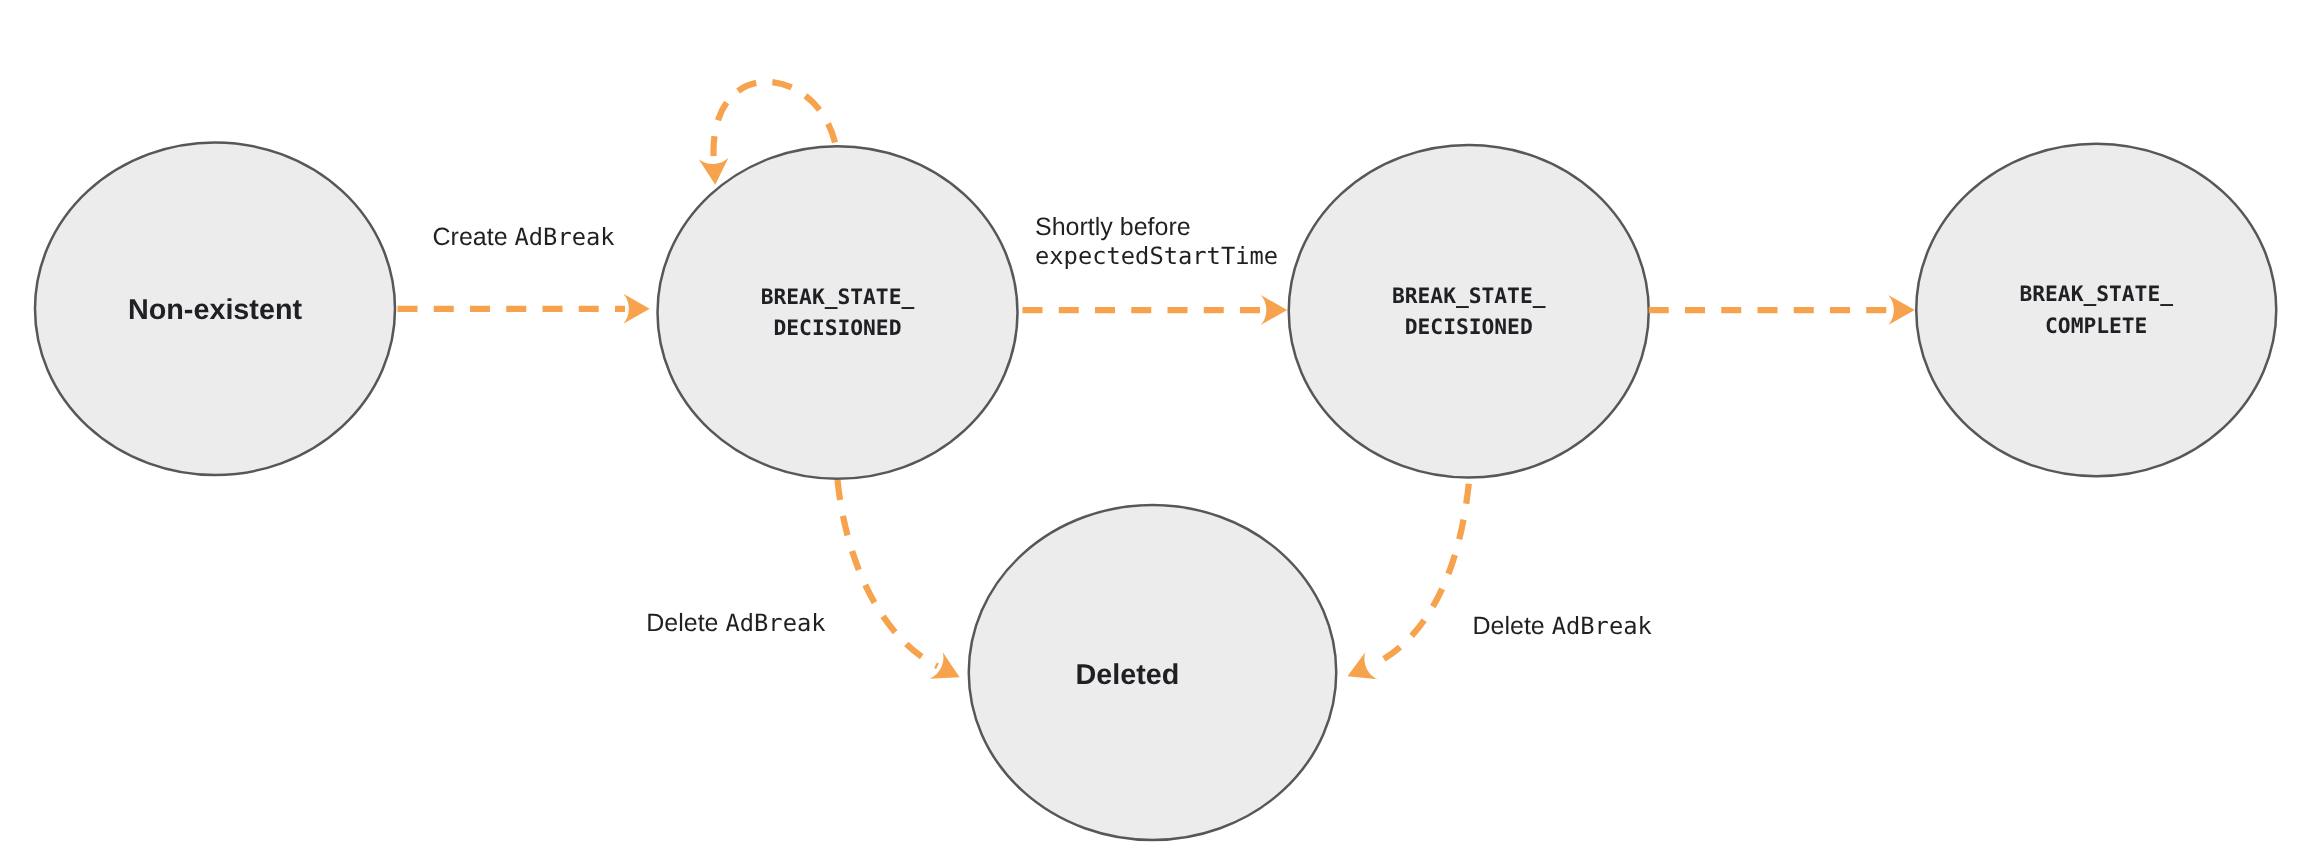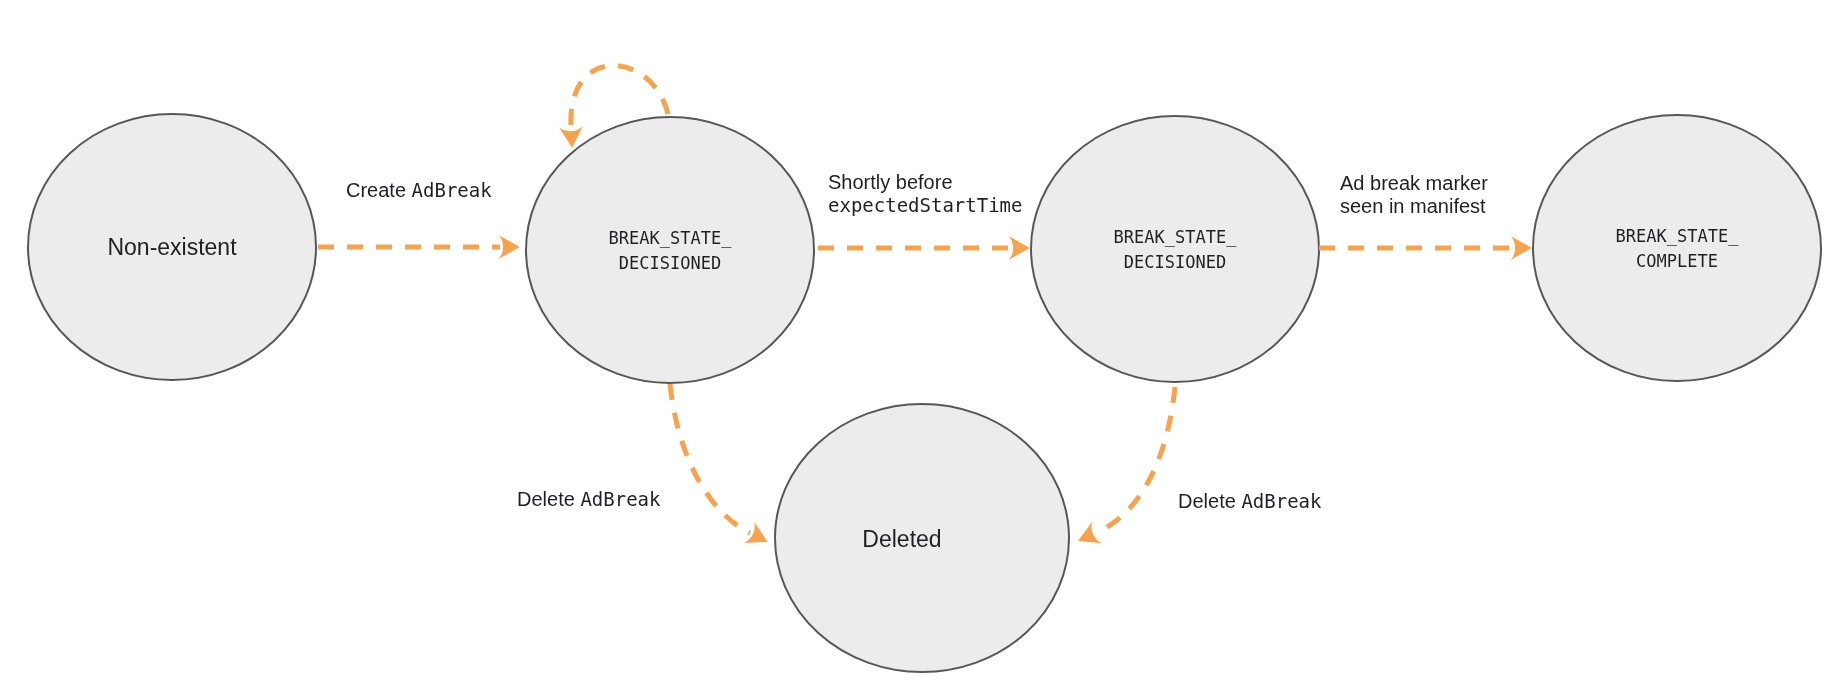--- a/index.html
+++ b/index.html
@@ -14,21 +14,21 @@
     color: var(--text-color, #1f2023);
   }
 
   svg.diagram { position: absolute; left: 0; top: 0; }
 
   
   .node-label {
     position: absolute;
     transform: translate(-50%, -50%);
     text-align: center;
-    font-weight: 400;
+    font-weight: 700;
     font-size: 23px;
     line-height: 26px;
     white-space: nowrap;
   }
   .node-label.code {
     font-family: "DejaVu Sans Mono", monospace;
     font-size: 17px;
     line-height: 25px;
     letter-spacing: 0px;
   }
@@ -97,24 +97,20 @@
   <div class="edge-label" style="left:346px; top:179px">
     <span>Create </span><span class="code">AdBreak</span>
   </div>
 
 
   <div class="edge-label" style="left:828px; top:171px">
     <div>Shortly before</div>
     <div class="code">expectedStartTime</div>
   </div>
 
-  <div class="edge-label" style="left:1340px; top:172px">
-    <div>Ad break marker</div>
-    <div>seen in manifest</div>
-  </div>
 
   <div class="edge-label" style="left:517px; top:488px">
     <span>Delete </span><span class="code">AdBreak</span>
   </div>
 
   <div class="edge-label" style="left:1178px; top:490px">
     <span>Delete </span><span class="code">AdBreak</span>
   </div>
 
 </div>

